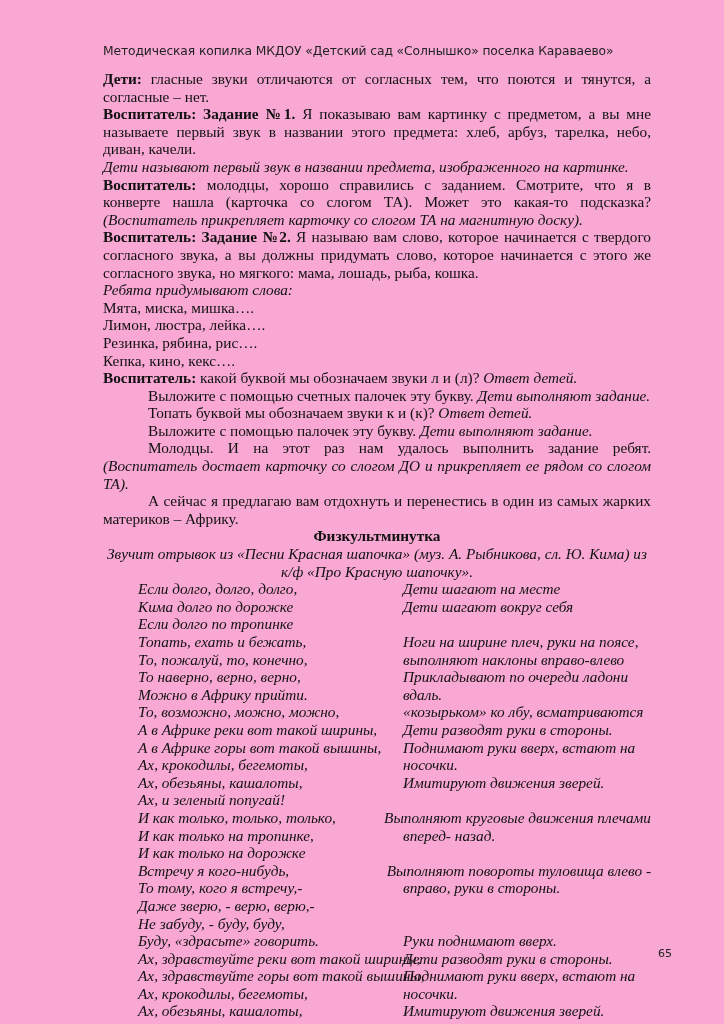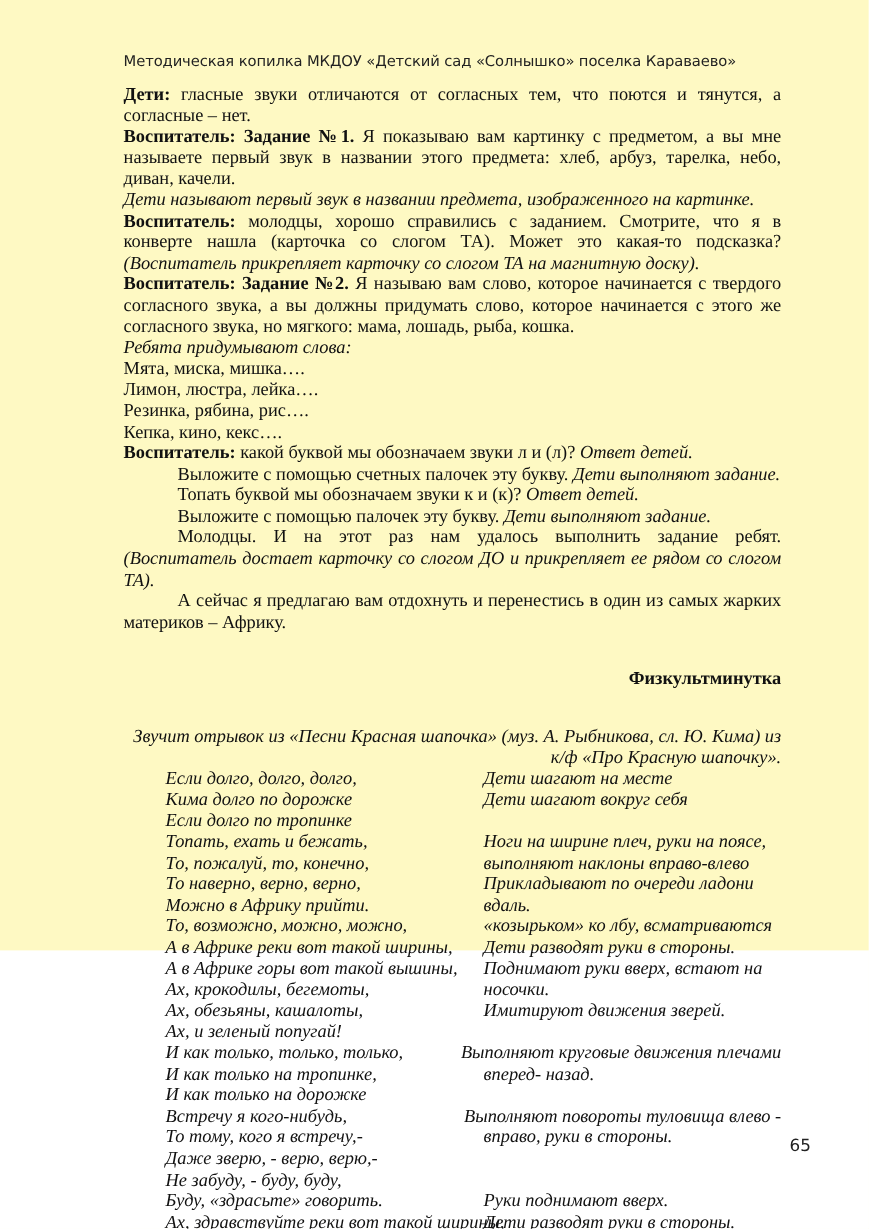--- a/index.html
+++ b/index.html
@@ -1,30 +1,30 @@
 <!DOCTYPE html>
 <html><head>
 <meta charset="utf-8">
 <style>
   html, body { margin: 0; padding: 0; background: #ffffff; }
   body { width: 724px; height: 1024px; position: relative; overflow: hidden; color: #111; }
-  .page { position: absolute; left: 0; top: 0; width: 724px; height: 792px; background: #fef9c3; }
+  .page { position: absolute; left: 0; top: 0; width: 724px; height: 1024px; background: #f9a8d4; }
   .header { position: absolute; left: 103px; top: 44px; font-family: "DejaVu Sans", sans-serif; font-size: 12.3px; color: #222; letter-spacing: -0.1px; }
   .body { position: absolute; left: 103px; top: 70px; width: 548px; font-family: "Liberation Serif", serif; font-size: 15.3px; line-height: 17.6px; color: #111; }
   .p { margin: 0; text-align: justify; }
   .p.indent { text-indent: 45px; }
   .p.indent-all { padding-left: 45px; text-align: left; }
   .b { font-weight: bold; }
   .i { font-style: italic; }
-  .center { text-align: right; margin-top: 30px; }
+  .center { text-align: center; }
   .song { margin-top: 0; }
   .row { display: flex; height: 17.6px; }
   .row .l { width: 265px; padding-left: 35px; white-space: nowrap; font-style: italic; }
   .row .r { flex: 1; font-style: italic; white-space: nowrap; }
-  .pagenum { position: absolute; left: 658px; top: 947px; font-family: "DejaVu Sans", sans-serif; font-size: 14px; color: #222; }
+  .pagenum { position: absolute; left: 658px; top: 947px; font-family: "DejaVu Sans", sans-serif; font-size: 11px; color: #222; }
 </style>
 </head>
 <body>
 
 <div class="page">
   <div class="header">Методическая копилка МКДОУ «Детский сад «Солнышко» поселка Караваево»</div>
 
   <div class="body">
     <p class="p"><span class="b">Дети:</span><span> гласные звуки отличаются от согласных тем, что поются и тянутся, а согласные – нет.</span></p>
     <p class="p"><span class="b">Воспитатель: Задание №1.</span><span> Я показываю вам картинку с предметом, а вы мне называете первый звук в названии этого предмета: хлеб, арбуз, тарелка, небо, диван, качели.</span></p>

